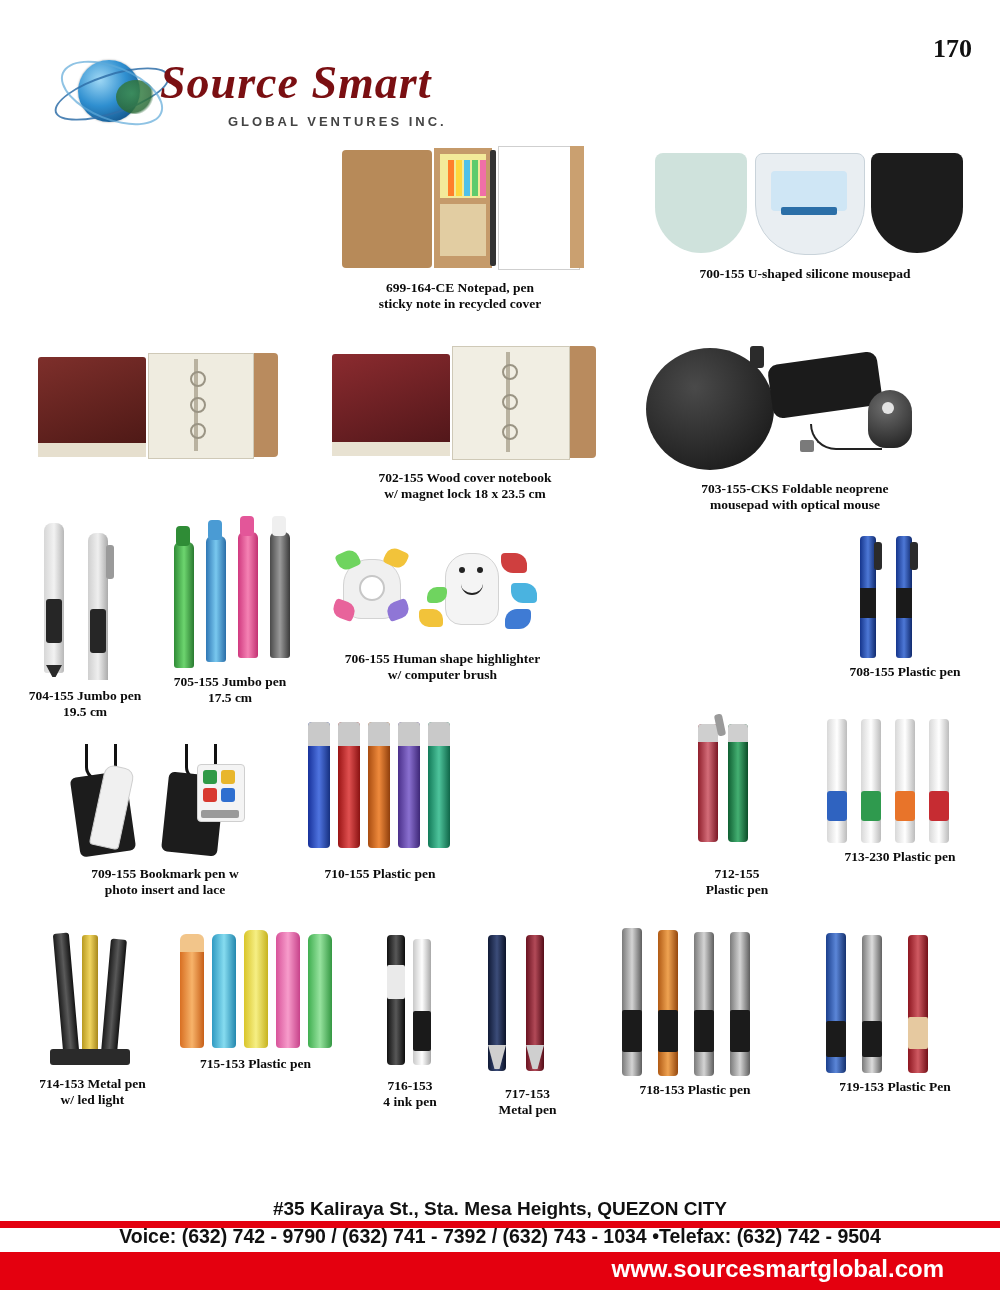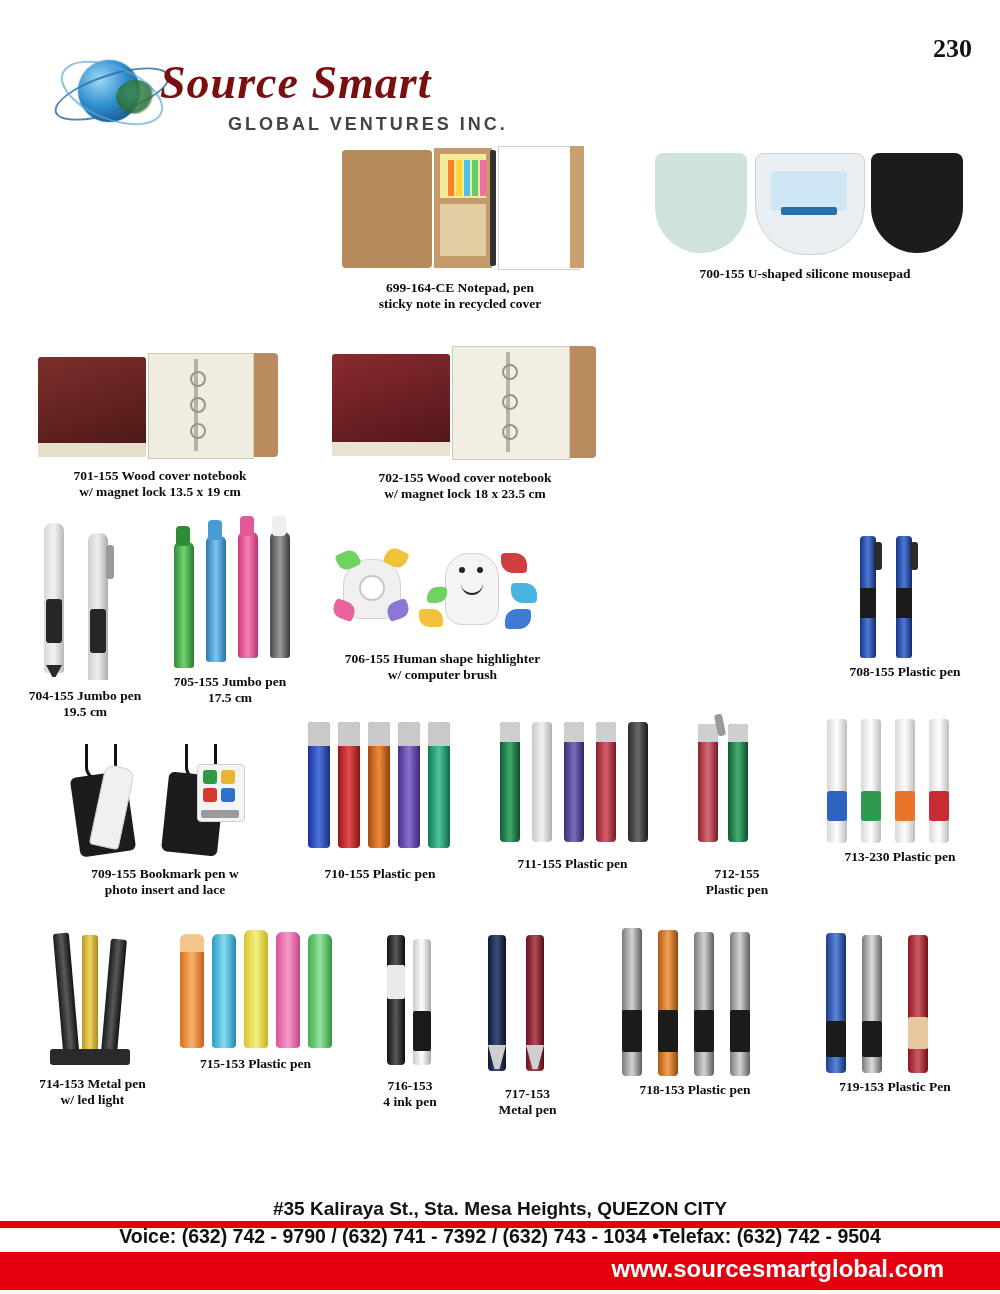--- a/index.html
+++ b/index.html
@@ -41,21 +41,21 @@
   }
   .logo-name{
     position:absolute;left:110px;top:4px;
     font-family:"Liberation Serif", serif;
     font-style:italic;font-weight:bold;font-size:46px;
     color:#7a0f12;letter-spacing:1px;
   }
   .logo-sub{
     position:absolute;left:178px;top:62px;
     font-family:"Liberation Sans", sans-serif;
-    font-size:18px;font-weight:bold;letter-spacing:3px;color:#444;
+    font-size:13px;font-weight:bold;letter-spacing:3px;color:#444;
   }
 
   
   .item{position:absolute;}
   .caption{
     font-family:"Liberation Serif", serif;
     font-size:13.5px;font-weight:bold;color:#0b0b0b;
     text-align:center;line-height:1.22;
   }
   .photo{position:relative;overflow:hidden;}
@@ -87,21 +87,21 @@
   }
   .foot-bar-white{
     position:absolute;left:0;bottom:0;width:1000px;height:4px;background:#fff;
   }
 </style>
 </head>
 <body>
 
 <div class="page">
 
-  <div class="page-number">230</div>
+  <div class="page-number">170</div>
 
   <div class="logo-block">
     <div class="logo-globe">
         <div class="logo-land"></div>
       </div>
     <div class="logo-name">Source Smart</div>
     <div class="logo-sub">GLOBAL VENTURES INC.</div>
   </div>
 
 
@@ -139,39 +139,50 @@
     <div class="photo" style="width:280px;height:115px;">
       <div class="sh" style="left:18px;top:12px;width:108px;height:98px;background:linear-gradient(160deg,#7e2f2b,#4a1714);border-radius:3px;"></div>
       <div class="sh" style="left:18px;top:98px;width:108px;height:14px;background:#e6dfce;"></div>
       <div class="sh" style="left:128px;top:8px;width:104px;height:104px;background:#efece0;border:1px solid #cfc9b7;"></div>
       <div class="sh" style="left:174px;top:14px;width:4px;height:92px;background:#b9b2a0;"></div>
       <div class="sh" style="left:170px;top:26px;width:12px;height:12px;border:2px solid #9a9484;border-radius:50%;"></div>
       <div class="sh" style="left:170px;top:52px;width:12px;height:12px;border:2px solid #9a9484;border-radius:50%;"></div>
       <div class="sh" style="left:170px;top:78px;width:12px;height:12px;border:2px solid #9a9484;border-radius:50%;"></div>
       <div class="sh" style="left:234px;top:8px;width:24px;height:104px;background:#b98b5e;border-radius:0 4px 4px 0;"></div>
     </div>
-    <div class="caption" style="margin-top:8px;white-space:pre-line;">701-155 Wood cover notebook
-w/ magnet lock 13.5 x 19 cm</div>
   </div>
 
   <div class="item" style="left:320px;top:340px;width:290px;">
     <div class="photo" style="width:290px;height:120px;">
       <div class="sh" style="left:12px;top:14px;width:118px;height:100px;background:linear-gradient(160deg,#8b2b2f,#4d1518);border-radius:3px;"></div>
       <div class="sh" style="left:12px;top:102px;width:118px;height:14px;background:#e8e2d2;"></div>
       <div class="sh" style="left:132px;top:6px;width:116px;height:112px;background:#f1eee3;border:1px solid #cfc9b7;"></div>
       <div class="sh" style="left:186px;top:12px;width:4px;height:100px;background:#b9b2a0;"></div>
       <div class="sh" style="left:182px;top:24px;width:12px;height:12px;border:2px solid #9a9484;border-radius:50%;"></div>
       <div class="sh" style="left:182px;top:54px;width:12px;height:12px;border:2px solid #9a9484;border-radius:50%;"></div>
       <div class="sh" style="left:182px;top:84px;width:12px;height:12px;border:2px solid #9a9484;border-radius:50%;"></div>
       <div class="sh" style="left:250px;top:6px;width:26px;height:112px;background:#b98b5e;border-radius:0 4px 4px 0;"></div>
     </div>
     <div class="caption" style="margin-top:10px;white-space:pre-line;">702-155 Wood cover notebook
 w/ magnet lock 18 x 23.5 cm</div>
   </div>
 
+  <div class="item" style="left:630px;top:340px;width:330px;">
+    <div class="photo" style="width:330px;height:135px;">
+      <div class="sh" style="left:16px;top:8px;width:128px;height:122px;background:radial-gradient(circle at 38% 32%, #4a4a4a, #111);border-radius:50% 50% 50% 50%;"></div>
+      <div class="sh" style="left:120px;top:6px;width:14px;height:22px;background:#2b2b2b;border-radius:3px;"></div>
+      <div class="sh" style="left:140px;top:18px;width:110px;height:54px;background:#1b1b1b;border-radius:10px;transform:rotate(-8deg);"></div>
+      <div class="sh" style="left:238px;top:50px;width:44px;height:58px;background:radial-gradient(circle at 40% 30%, #6d6d6d, #1a1a1a);border-radius:22px 22px 18px 18px;"></div>
+      <div class="sh" style="left:252px;top:62px;width:12px;height:12px;background:#e3e3e3;border-radius:50%;"></div>
+      <div class="sh" style="left:180px;top:84px;width:70px;height:24px;border-bottom:2px solid #222;border-left:2px solid #222;border-radius:0 0 0 30px;"></div>
+      <div class="sh" style="left:170px;top:100px;width:14px;height:12px;background:#7a7a7a;border-radius:2px;"></div>
+    </div>
+    <div class="caption" style="margin-top:6px;white-space:pre-line;">703-155-CKS Foldable neoprene
+mousepad with optical mouse</div>
+  </div>
 
   <div class="item" style="left:10px;top:515px;width:150px;">
     <div class="photo" style="width:150px;height:165px;">
       <div class="sh" style="left:34px;top:8px;width:20px;height:150px;background:linear-gradient(90deg,#d7d7d7,#f2f2f2,#b8b8b8);border-radius:8px 8px 3px 3px;"></div>
       <div class="sh" style="left:36px;top:84px;width:16px;height:44px;background:#262626;border-radius:3px;"></div>
       <div class="sh" style="left:36px;top:150px;width:16px;height:12px;background:#2a2a2a;clip-path:polygon(0 0,100% 0,60% 100%,40% 100%);"></div>
       <div class="sh" style="left:78px;top:18px;width:20px;height:150px;background:linear-gradient(90deg,#cfcfcf,#efefef,#ababab);border-radius:8px 8px 3px 3px;"></div>
       <div class="sh" style="left:80px;top:94px;width:16px;height:44px;background:#262626;border-radius:3px;"></div>
       <div class="sh" style="left:96px;top:30px;width:8px;height:34px;background:#9a9a9a;border-radius:3px;"></div>
     </div>
@@ -256,33 +267,20 @@
       <div class="sh" style="left:78px;top:10px;width:22px;height:126px;background:linear-gradient(90deg,#a84c10,#ef8a3c,#8f3f0c);border-radius:4px;"></div>
       <div class="sh" style="left:78px;top:10px;width:22px;height:24px;background:#c9c9c9;border-radius:4px 4px 0 0;"></div>
       <div class="sh" style="left:108px;top:10px;width:22px;height:126px;background:linear-gradient(90deg,#4a2f8a,#8a70d0,#3e2777);border-radius:4px;"></div>
       <div class="sh" style="left:108px;top:10px;width:22px;height:24px;background:#c9c9c9;border-radius:4px 4px 0 0;"></div>
       <div class="sh" style="left:138px;top:10px;width:22px;height:126px;background:linear-gradient(90deg,#127a58,#4ec49c,#0f6648);border-radius:4px;"></div>
       <div class="sh" style="left:138px;top:10px;width:22px;height:24px;background:#c9c9c9;border-radius:4px 4px 0 0;"></div>
     </div>
     <div class="caption" style="margin-top:4px;white-space:pre-line;">710-155 Plastic pen</div>
   </div>
 
-  <div class="item" style="left:480px;top:712px;width:185px;">
-    <div class="photo" style="width:185px;height:140px;">
-      <div class="sh" style="left:20px;top:10px;width:20px;height:120px;background:linear-gradient(90deg,#0f5f32,#3faa6c,#0c4d28);border-radius:4px;"></div>
-      <div class="sh" style="left:20px;top:10px;width:20px;height:20px;background:#cfcfcf;border-radius:4px 4px 0 0;"></div>
-      <div class="sh" style="left:52px;top:10px;width:20px;height:120px;background:linear-gradient(90deg,#c9c9c9,#f2f2f2,#b0b0b0);border-radius:4px;"></div>
-      <div class="sh" style="left:84px;top:10px;width:20px;height:120px;background:linear-gradient(90deg,#3a2f7a,#7a6cc0,#2e2463);border-radius:4px;"></div>
-      <div class="sh" style="left:84px;top:10px;width:20px;height:20px;background:#cfcfcf;border-radius:4px 4px 0 0;"></div>
-      <div class="sh" style="left:116px;top:10px;width:20px;height:120px;background:linear-gradient(90deg,#8f1f2c,#d4606c,#7a1724);border-radius:4px;"></div>
-      <div class="sh" style="left:116px;top:10px;width:20px;height:20px;background:#cfcfcf;border-radius:4px 4px 0 0;"></div>
-      <div class="sh" style="left:148px;top:10px;width:20px;height:120px;background:linear-gradient(90deg,#2b2b2b,#6a6a6a,#1c1c1c);border-radius:4px;"></div>
-    </div>
-    <div class="caption" style="margin-top:4px;white-space:pre-line;">711-155 Plastic pen</div>
-  </div>
 
   <div class="item" style="left:672px;top:712px;width:130px;">
     <div class="photo" style="width:130px;height:140px;">
       <div class="sh" style="left:26px;top:12px;width:20px;height:118px;background:linear-gradient(90deg,#8f1f2c,#d46d79,#7a1724);border-radius:4px;"></div>
       <div class="sh" style="left:26px;top:12px;width:20px;height:18px;background:#cfcfcf;border-radius:4px 4px 0 0;"></div>
       <div class="sh" style="left:56px;top:12px;width:20px;height:118px;background:linear-gradient(90deg,#0f5f32,#44b072,#0c4d28);border-radius:4px;"></div>
       <div class="sh" style="left:56px;top:12px;width:20px;height:18px;background:#cfcfcf;border-radius:4px 4px 0 0;"></div>
       <div class="sh" style="left:44px;top:2px;width:8px;height:22px;background:#9a9a9a;border-radius:3px;transform:rotate(-12deg);"></div>
     </div>
     <div class="caption" style="margin-top:14px;white-space:pre-line;">712-155

